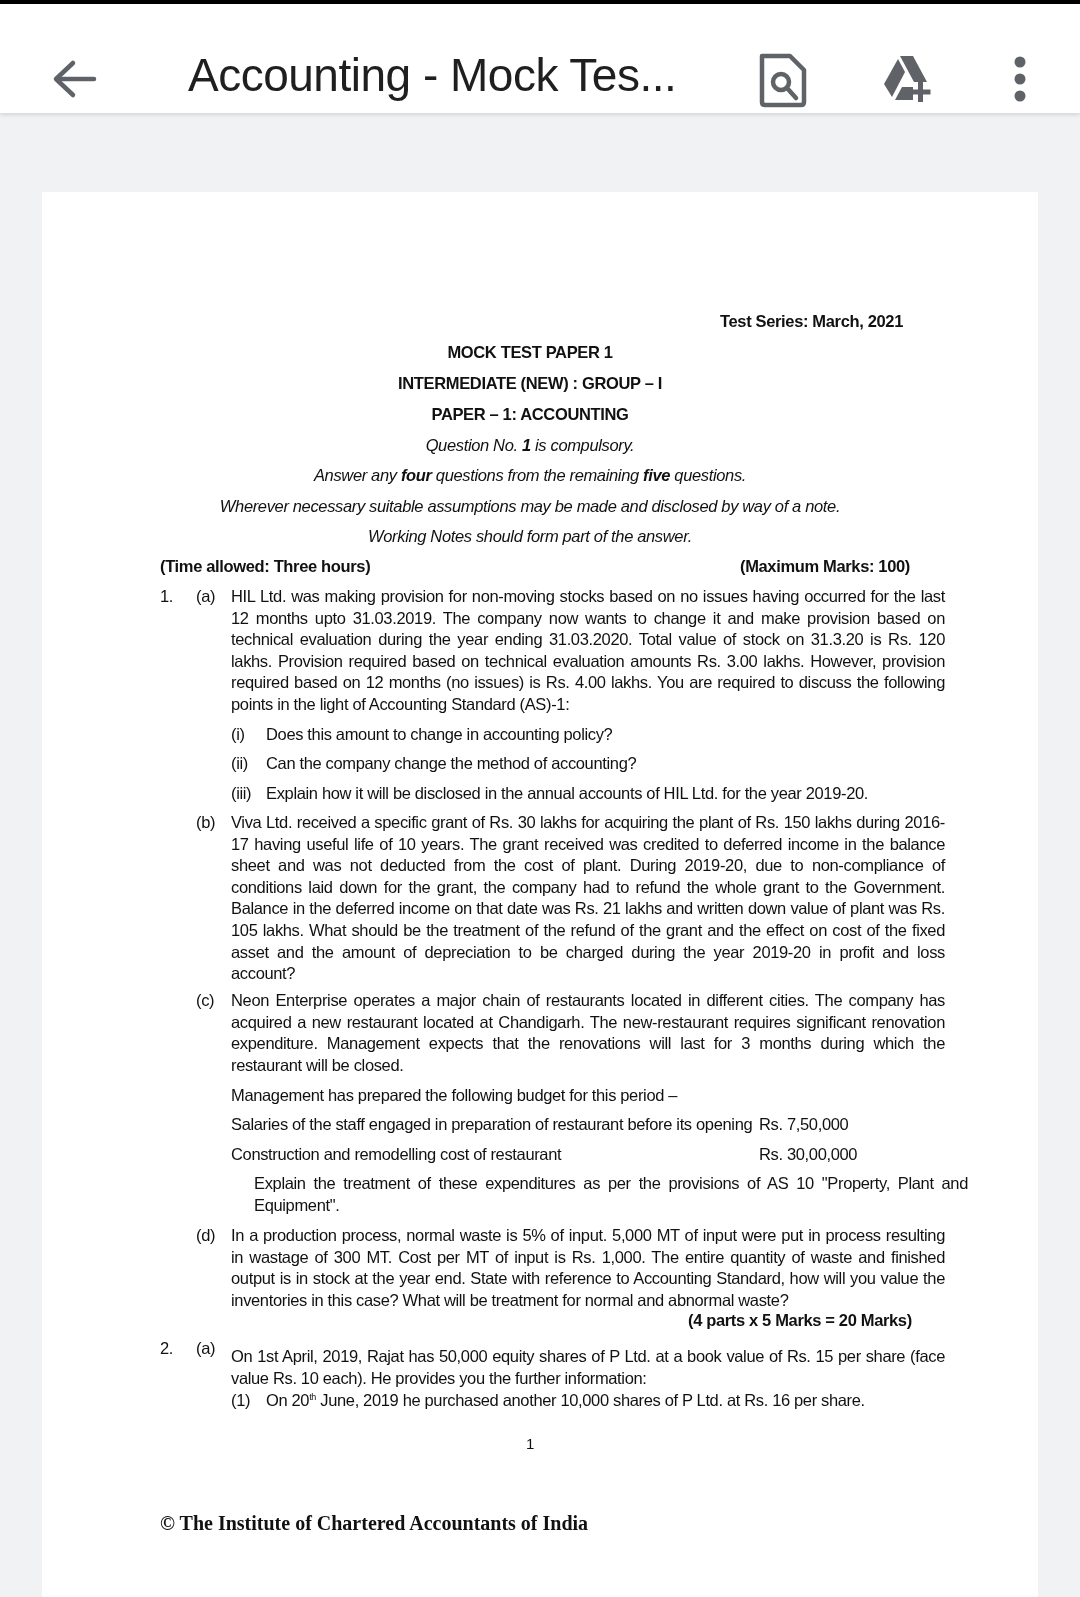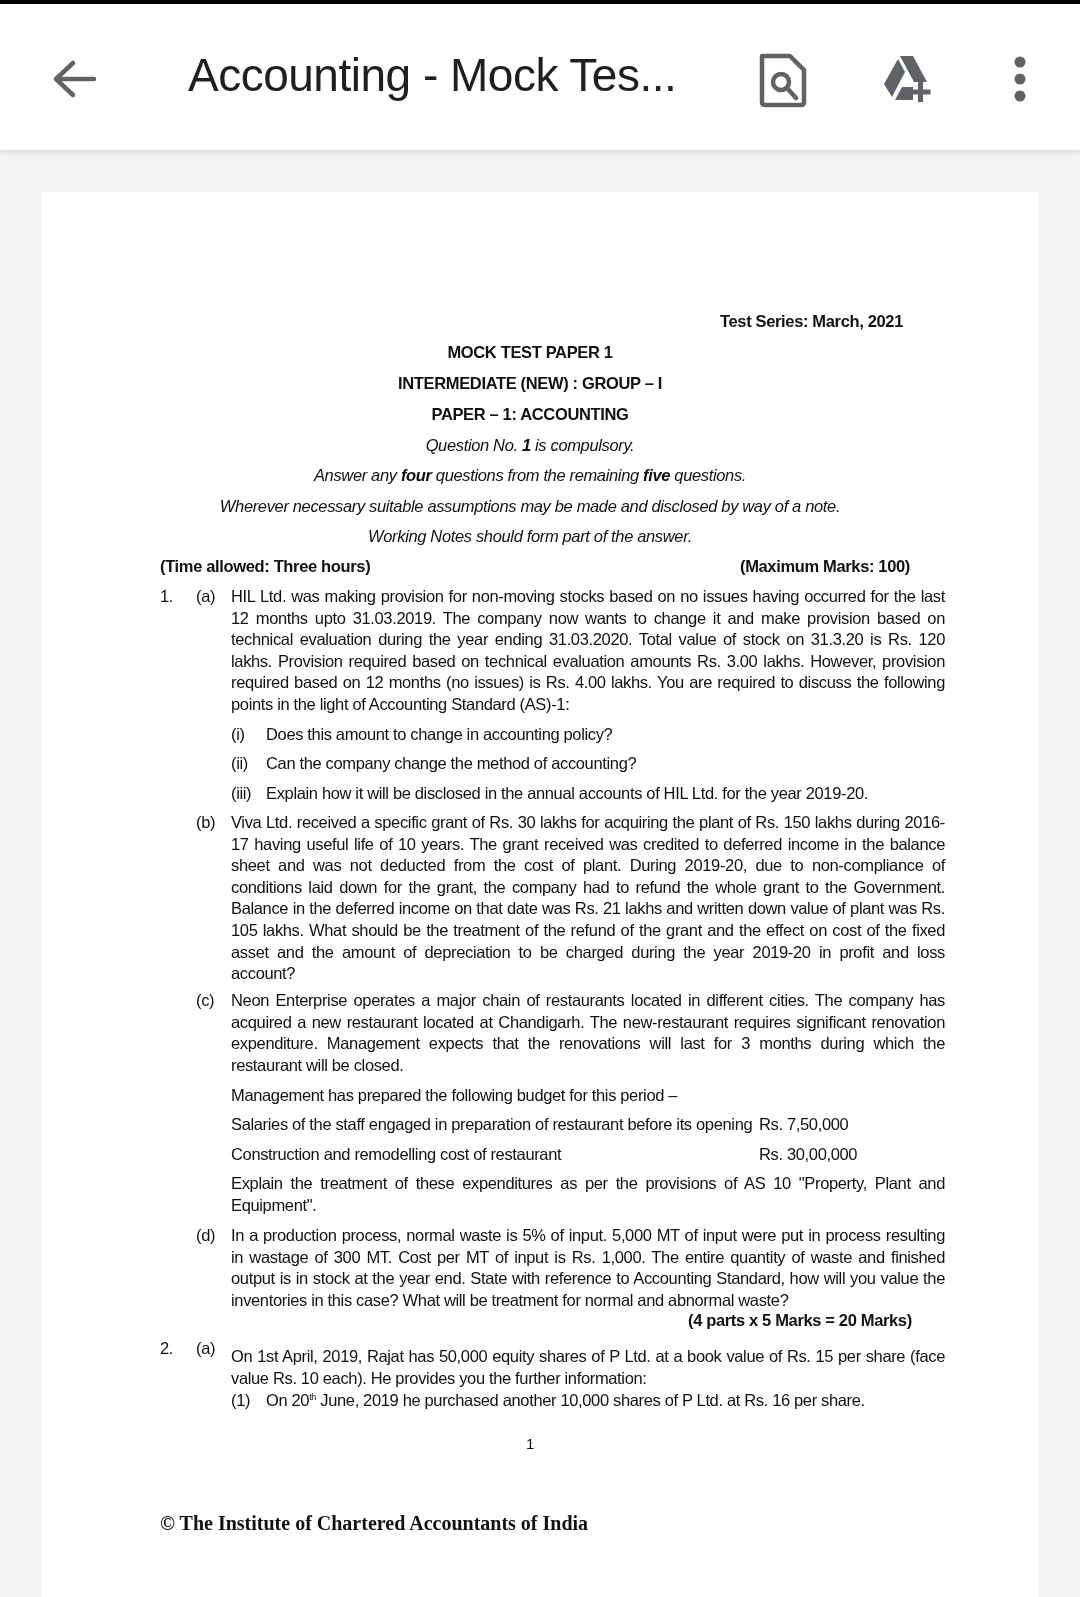--- a/index.html
+++ b/index.html
@@ -1,20 +1,20 @@
 <!DOCTYPE html>
 <html><head>
 <meta charset="utf-8">
 <style>
   * { box-sizing: border-box; margin: 0; padding: 0; }
   html, body { width: 1080px; height: 1597px; overflow: hidden; background: #f1f2f4; }
   body { position: relative; font-family: "Liberation Sans", sans-serif; }
 
   .status-strip { position: absolute; left: 0; top: 0; width: 1080px; height: 4px; background: #000; }
-  .app-bar { position: absolute; left: 0; top: 4px; width: 1080px; height: 146px; background: #fff;
+  .app-bar { position: absolute; left: 0; top: 4px; width: 1080px; height: 109px; background: #fff;
     box-shadow: 0 2px 4px rgba(0,0,0,0.12); z-index: 2; }
   .app-bar .back { position: absolute; left: 46px; top: 46px; width: 58px; height: 58px; cursor: pointer; }
   .app-bar .title { position: absolute; left: 188px; top: 44px; font-size: 46px; color: #1f1f1f;
     font-family: "Liberation Sans", sans-serif; letter-spacing: -0.5px; white-space: nowrap; }
   .app-bar .ic { position: absolute; top: 46px; width: 56px; height: 60px; cursor: pointer; }
   .ic.find { left: 756px; }
   .ic.drive { left: 880px; }
   .ic.more { left: 1000px; width: 40px; }
 
   .viewer { position: absolute; left: 0; top: 150px; width: 1080px; height: 1447px; background: #f1f2f4; }
@@ -109,21 +109,21 @@
       <div class="num" style="left:154px; top:621px;">(b)</div>
       <div class="para" style="top:620px;">Viva Ltd. received a specific grant of Rs. 30 lakhs for acquiring the plant of Rs. 150 lakhs during 2016-17 having useful life of 10 years. The grant received was credited to deferred income in the balance sheet and was not deducted from the cost of plant. During 2019-20, due to non-compliance of conditions laid down for the grant, the company had to refund the whole grant to the Government. Balance in the deferred income on that date was Rs. 21 lakhs and written down value of plant was Rs. 105 lakhs. What should be the treatment of the refund of the grant and the effect on cost of the fixed asset and the amount of depreciation to be charged during the year 2019-20 in profit and loss account?</div>
 
       <div class="num" style="left:154px; top:799px;">(c)</div>
       <div class="para" style="top:798px;">Neon Enterprise operates a major chain of restaurants located in different cities. The company has acquired a new restaurant located at Chandigarh. The new-restaurant requires significant renovation expenditure. Management expects that the renovations will last for 3 months during which the restaurant will be closed.</div>
       <div class="abs" style="left:189px; top:894px;">Management has prepared the following budget for this period –</div>
       <div class="abs" style="left:189px; top:923px;">Salaries of the staff engaged in preparation of restaurant before its opening</div>
       <div class="abs" style="left:717px; top:923px;">Rs. 7,50,000</div>
       <div class="abs" style="left:189px; top:953px;">Construction and remodelling cost of restaurant</div>
       <div class="abs" style="left:717px; top:953px;text-align:right;">Rs. 30,00,000</div>
-      <div class="para" style="top:981px;">Explain the treatment of these expenditures as per the provisions of AS 10 "Property, Plant and Equipment".</div>
+      <div class="para" style="top:981px;margin-left:23px;">Explain the treatment of these expenditures as per the provisions of AS 10 "Property, Plant and Equipment".</div>
 
       <div class="num" style="left:154px; top:1034px;">(d)</div>
       <div class="para" style="top:1033px;">In a production process, normal waste is 5% of input.  5,000 MT of input were put in process resulting in wastage of 300 MT.  Cost per MT of input is Rs. 1,000.  The entire quantity of waste and finished output is in stock at the year end.  State with reference to Accounting Standard, how will you value the inventories in this case? What will be treatment for normal and abnormal waste?</div>
       <div class="abs b" style="left:646px; top:1119px;">(4 parts x 5 Marks = 20 Marks)</div>
 
       <div class="num" style="left:118px; top:1147px;">2.</div>
       <div class="num" style="left:154px; top:1147px;">(a)</div>
       <div class="para" style="top:1146px;margin-top:8px;">On 1st April, 2019, Rajat has 50,000 equity shares of P Ltd. at a book value of Rs. 15 per share (face value Rs. 10 each). He provides you the further information:</div>
       <div class="num" style="left:189px; top:1199px;">(1)</div>
       <div class="abs" style="left:224px; top:1199px;">

